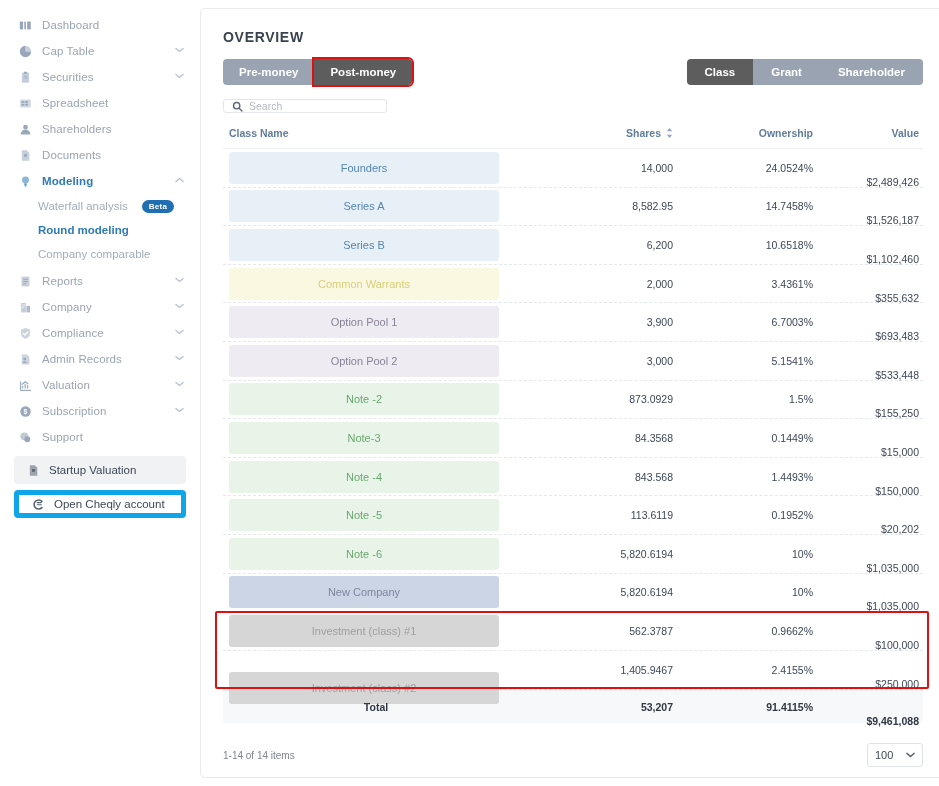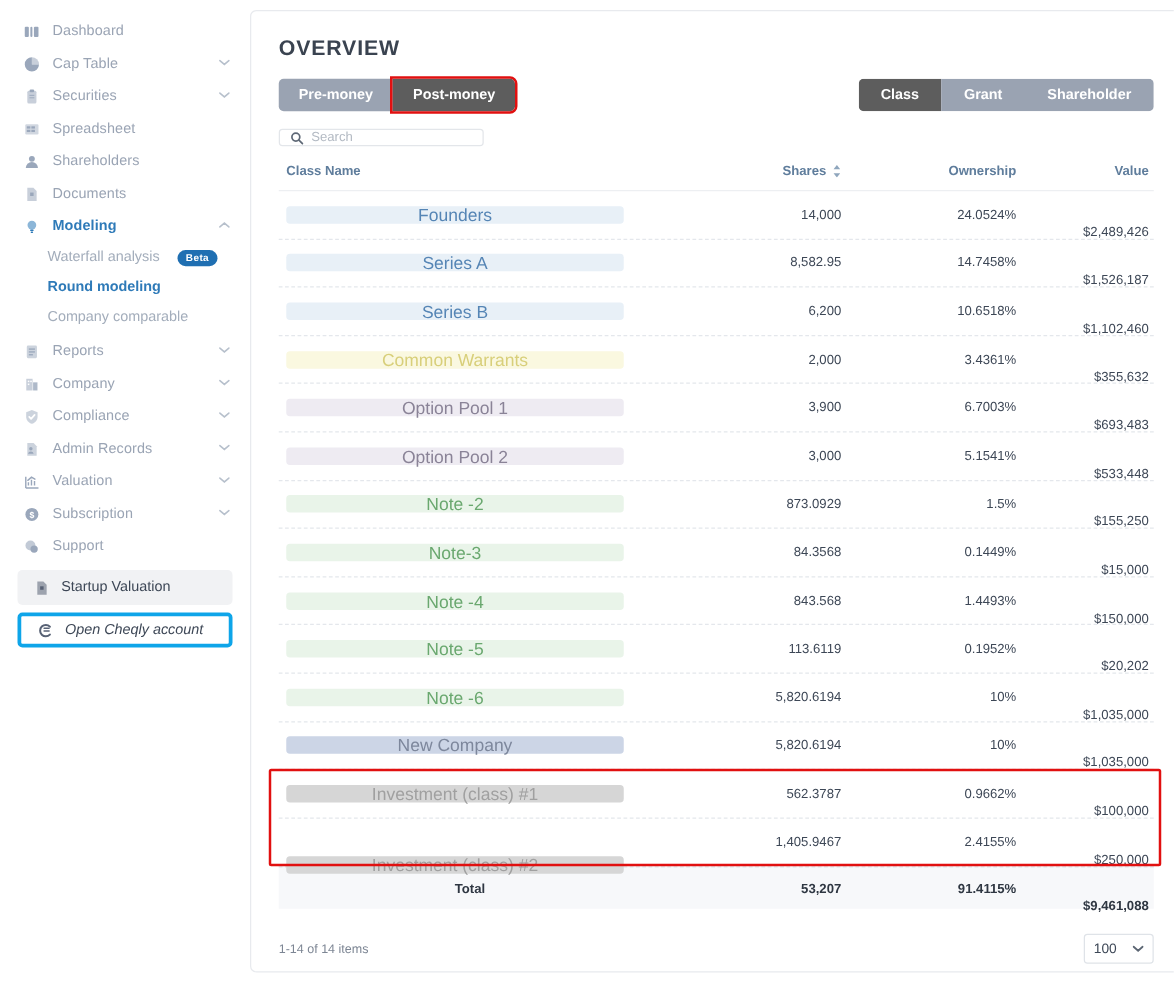--- a/index.html
+++ b/index.html
@@ -72,35 +72,35 @@
     display: flex; align-items: center; gap: 9px;
     height: 28px;
     padding: 0 12px;
     border-radius: 4px;
     font-size: 11.5px;
     color: #3d4756;
     cursor: pointer;
     margin-bottom: 6px;
   }
   .side-btn.filled { background: #f1f2f4; }
-  .side-btn.outlined { background:#fff; border: 3px solid #0ea5e9; font-style: italic; }
+  .side-btn.outlined { background:#fff; border: 5px solid #0ea5e9; }
   .side-btn .bicon { width: 14px; flex: 0 0 14px; display:flex; align-items:center; justify-content:center; color:#586275; }
 
   
   .main { flex: 1; padding: 8px 8px 0 0; }
   .panel {
     background: #fff;
     border: 1px solid #e8eaee;
     border-radius: 5px;
     height: 770px;
     padding: 14px 16px 0 16px;
     display: flex; flex-direction: column;
   }
   .overview-title {
-    font-size: 17px; font-weight: 700; color: #3a4350;
+    font-size: 14px; font-weight: 700; color: #3a4350;
     letter-spacing: .7px;
     margin: 6px 0 14px 6px;
   }
   .toolbar-row { display:flex; align-items:center; justify-content:space-between; margin: 0 6px 0 6px; }
 
   .seg { display: flex; border-radius: 4px; overflow: visible; }
   .seg-btn {
     font-size: 11.5px; font-weight: 700; color: #ffffff;
     background: #9aa3b2;
     padding: 7px 16px;
@@ -152,24 +152,24 @@
   .col-own   { width: 140px; text-align: right; }
   .col-val   { width: 110px; text-align: right; padding-right: 4px; }
   .sort-icon { color:#8fa6bd; display:flex; }
 
   .trow {
     display: flex; align-items: center;
     height: 38.6px;
     border-bottom: 1px dashed #e4e7ec;
   }
   .pill {
-    width: 270px; height: 14px;
+    width: 270px; height: 32px;
     border-radius: 3px;
     display: flex; align-items: center; justify-content: center;
-    font-size: 14px;
+    font-size: 11px;
   }
   .cell {
     font-size: 10.5px; color: #3d4756; text-align: right;
   }
   .c-sh  { width: 150px; text-align: right; }
   .c-own { width: 140px; text-align: right; }
   .c-val { width: 110px; text-align: right; padding-right: 4px; margin-top: 28px; }
   .namecell { width: 300px; padding-left: 6px; }
 
   .total-row {

